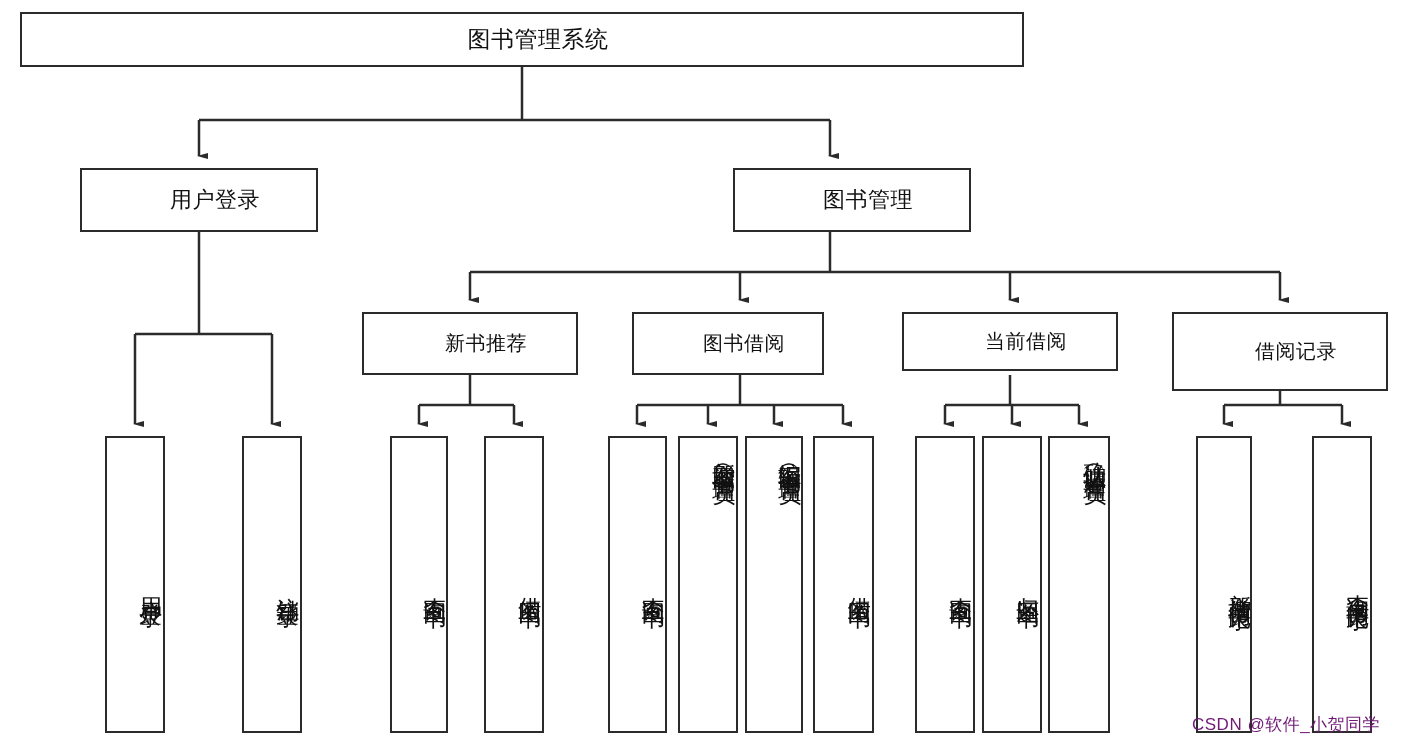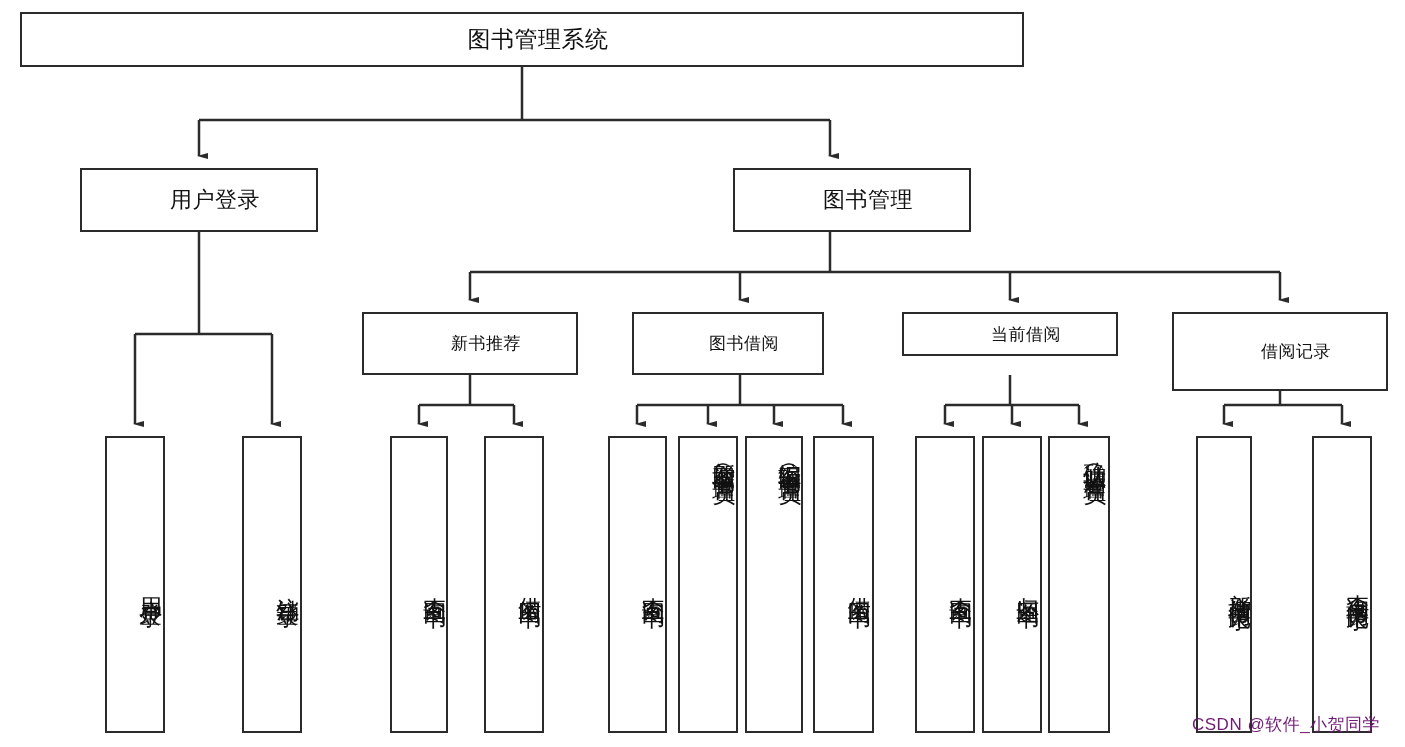--- a/index.html
+++ b/index.html
@@ -26,21 +26,21 @@
   .node .lbl{
     display:block;
     text-align:center;
     letter-spacing:0.5px;
     white-space:nowrap;
   }
   
   .lvl0{font-size:23px;}
   
   .lvl1{font-size:22px;}
-  .lvl2{font-size:17px;font-family:Liberation Serif, serif;}
+  .lvl2{font-size:20px;font-family:Liberation Serif, serif;}
   
   .leaf{
     align-items:flex-start;
     justify-content:center;
     padding-top:6px;
   }
   .leaf .lbl{
     writing-mode:vertical-rl;
     text-orientation:upright;
     font-size:23px;
@@ -125,21 +125,21 @@
   <div class="node lvl1" style="left:733px;top:168px;width:238px;height:64px;">
     <span class="lbl">图书管理</span>
   </div>
 
   <div class="node lvl2" style="left:362px;top:312px;width:216px;height:63px;">
     <span class="lbl">新书推荐</span>
   </div>
   <div class="node lvl2" style="left:632px;top:312px;width:192px;height:63px;">
     <span class="lbl">图书借阅</span>
   </div>
-  <div class="node lvl2" style="left:902px;top:312px;width:216px;height:44px;">
+  <div class="node lvl2" style="left:902px;top:312px;width:216px;height:59px;">
     <span class="lbl">当前借阅</span>
   </div>
   <div class="node lvl2" style="left:1172px;top:312px;width:216px;height:79px;">
     <span class="lbl">借阅记录</span>
   </div>
 
   <div class="node leaf centered" style="left:105px;top:436px;width:60px;height:297px;">
     <span class="lbl">用户登录</span>
   </div>
   <div class="node leaf centered" style="left:242px;top:436px;width:60px;height:297px;">

